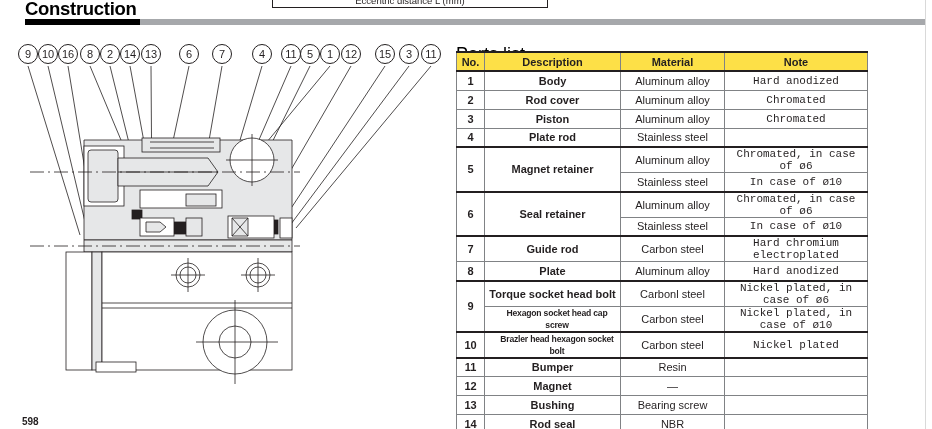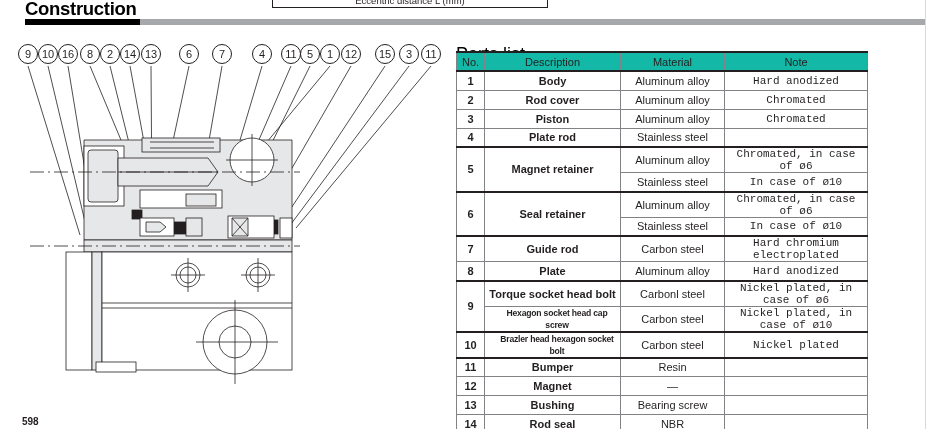--- a/index.html
+++ b/index.html
@@ -49,21 +49,21 @@
   }
   table.parts{
     position:absolute;left:456px;top:51px;width:411px;
     border-collapse:collapse;table-layout:fixed;
   }
   table.parts td,table.parts th{
     border:1px solid #808285;padding:0 3px;text-align:center;
     font-size:11px;line-height:12px;color:#231f20;height:19px;box-sizing:border-box;
   }
   table.parts thead th{
-    background:#14b8a6;font-weight:normal;height:19px;border-bottom:2px solid #231f20;
+    background:#fde047;font-weight:bold;height:19px;border-bottom:2px solid #231f20;
   }
   table.parts tbody td{background:#fff;}
   td.c-no{width:28px;font-weight:bold;}
   td.c-desc{width:136px;text-align:left;font-weight:bold;padding-left:7px;}
   td.c-desc.small{font-size:8.6px;letter-spacing:-0.2px;padding-left:12px;}
   td.c-mat{width:104px;}
   td.c-note{width:143px;font-family:Liberation Mono, monospace;}
   th.h-no{width:28px;}
   th.h-desc{width:136px;}
   th.h-mat{width:104px;}

